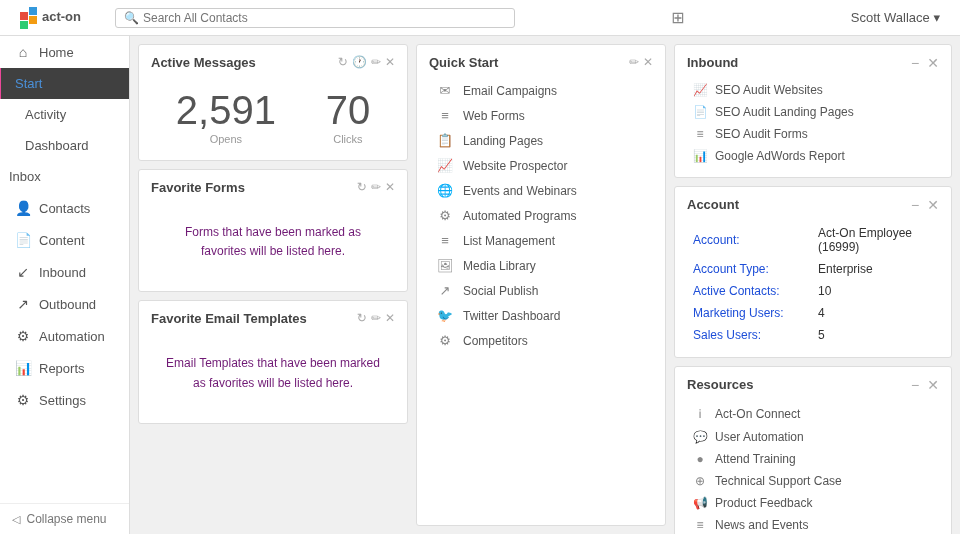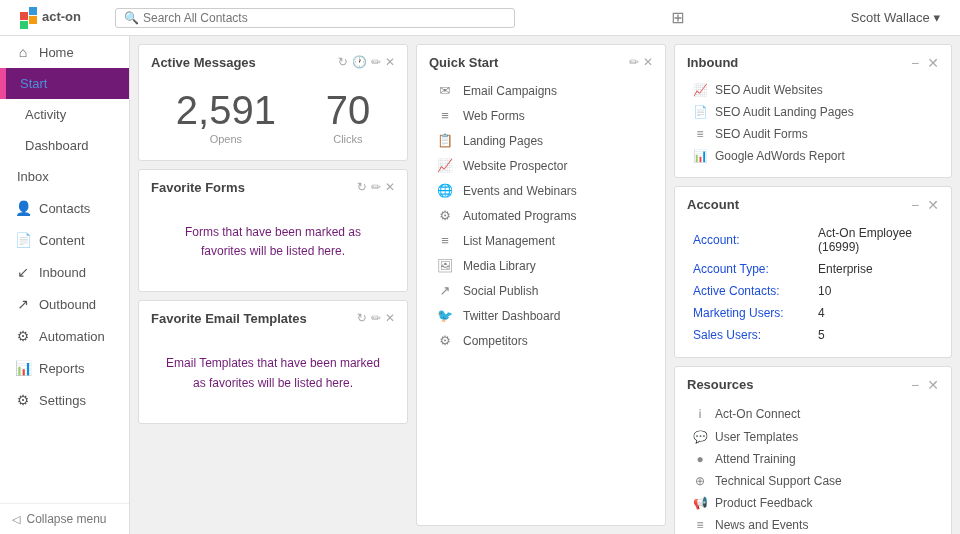--- a/index.html
+++ b/index.html
@@ -29,21 +29,21 @@
 
     
     #sidebar {
       width: 130px; background: #fff; border-right: 1px solid #ddd;
       display: flex; flex-direction: column; flex-shrink: 0; overflow-y: auto;
     }
     .sidebar-item {
       display: flex; align-items: center; padding: 8px 12px;
       cursor: pointer; color: #555; font-size: 13px; border-left: 3px solid transparent;
     }
-    .sidebar-item.active { background: #701a75; border-left: 6px solid #ec4899; color: #4a90d9; }
+    .sidebar-item.active { background: #404040; border-left: 1px solid #ec4899; color: #4a90d9; }
     .sidebar-item .s-icon { margin-right: 8px; font-size: 14px; width: 16px; text-align: center; }
     .sidebar-bottom { margin-top: auto; padding: 8px 12px; display: flex; align-items: center; cursor: pointer; color: #777; font-size: 12px; border-top: 1px solid #eee; }
 
     
     #content { flex: 1; display: flex; gap: 0; overflow: hidden; background: #f0f0f0; padding: 8px; gap: 8px; }
 
     
     .col { display: flex; flex-direction: column; gap: 8px; }
     .col-left { width: 270px; flex-shrink: 0; }
     .col-mid { width: 250px; flex-shrink: 0; }
@@ -133,21 +133,21 @@
     </div>
 
     <div class="sidebar-item" style="padding-left:22px;">
       <span>Activity</span>
     </div>
 
     <div class="sidebar-item" style="padding-left:22px;">
       <span>Dashboard</span>
     </div>
 
-    <div class="sidebar-item" style="padding-left:14px;">
+    <div class="sidebar-item" style="padding-left:6px;">
       <span>Inbox</span>
     </div>
 
     <div class="sidebar-item">
       <span class="s-icon">👤</span>
       <span>Contacts</span>
     </div>
 
     <div class="sidebar-item">
       <span class="s-icon">📄</span>
@@ -369,21 +369,21 @@
             <span class="card-x">✕</span>
           </div>
         </div>
         <div>
           <div class="inbound-item">
             <span class="inbound-icon">ℹ</span>
             <span>Act-On Connect</span>
           </div>
           <div class="inbound-item">
             <span class="inbound-icon">💬</span>
-            <span>User Templates</span>
+            <span>User Automation</span>
           </div>
           <div class="inbound-item">
             <span class="inbound-icon">●</span>
             <span>Attend Training</span>
           </div>
           <div class="inbound-item">
             <span class="inbound-icon">⊕</span>
             <span>Technical Support Case</span>
           </div>
           <div class="inbound-item">

